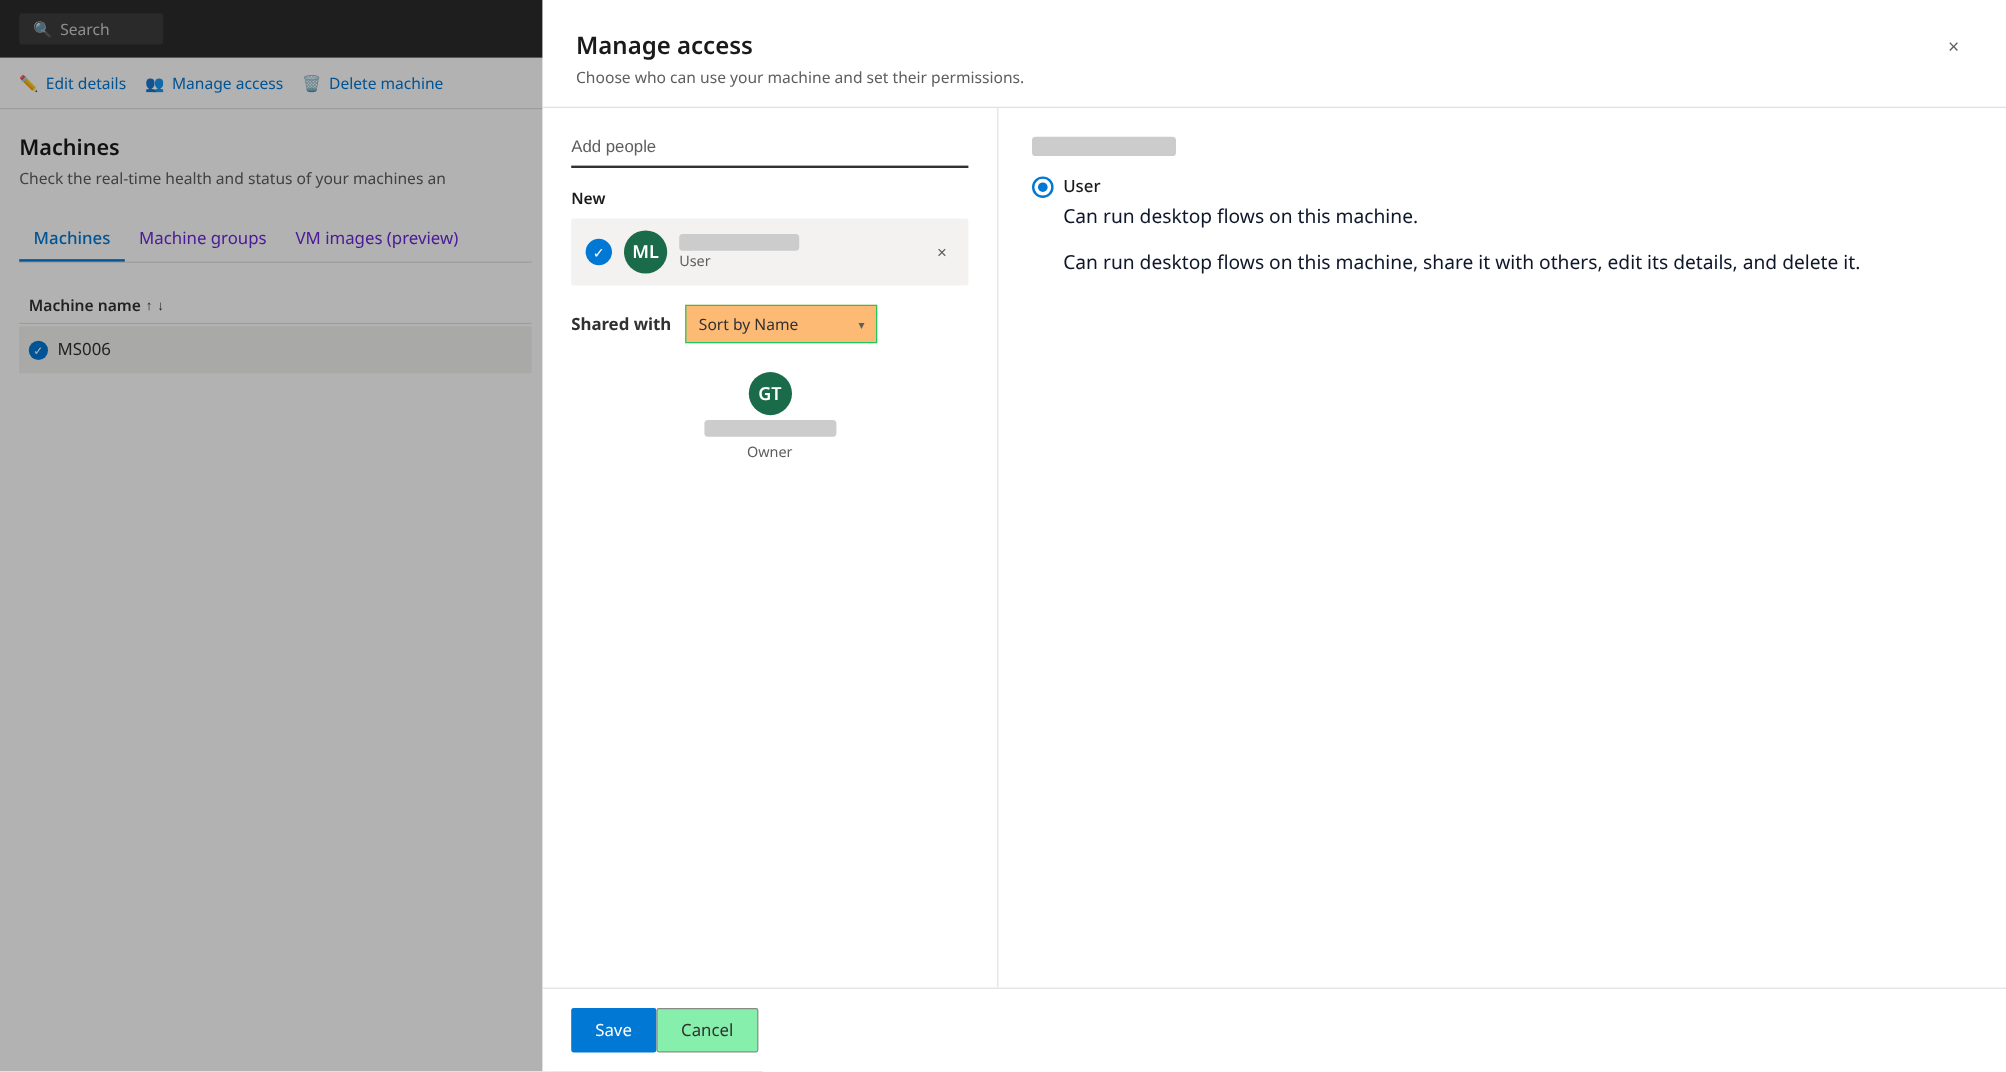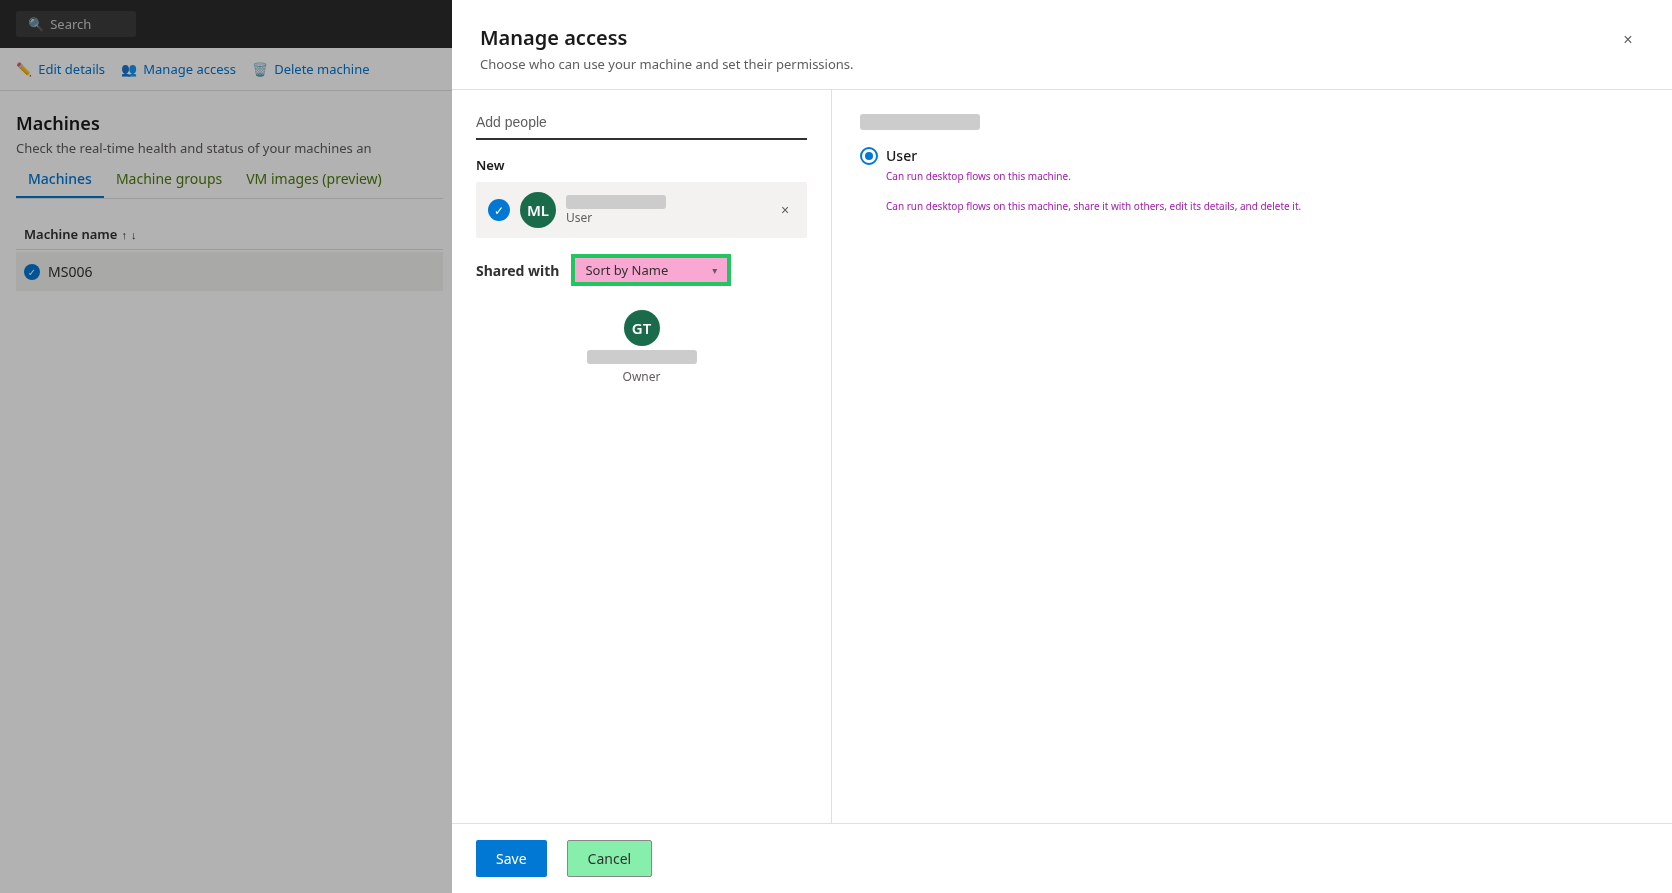--- a/index.html
+++ b/index.html
@@ -67,35 +67,35 @@
     .bg-title {
       font-size: 18px;
       font-weight: 600;
       color: #1a1a1a;
       margin-bottom: 4px;
     }
 
     .bg-subtitle {
       font-size: 13px;
       color: #605e5c;
-      margin-bottom: 4px;
+      margin-bottom: 24px;
     }
 
     .bg-tabs {
       display: flex;
       gap: 0;
       border-bottom: 1px solid #e0e0e0;
       margin-bottom: 20px;
     }
 
     .bg-tab {
       padding: 8px 12px;
       font-size: 14px;
       cursor: pointer;
-      color: #4d7c0f;
+      color: #6d28d9;
       border-bottom: 2px solid transparent;
     }
 
     .bg-tab.active {
       color: #0078d4;
       border-bottom-color: #0078d4;
       font-weight: 500;
     }
 
     .bg-table-header {
@@ -329,26 +329,26 @@
       font-size: 14px;
       color: #323130;
       white-space: nowrap;
       font-weight: bold;
     }
 
     .sort-dropdown {
       display: flex;
       align-items: center;
       justify-content: space-between;
-      border: 4px solid #22c55e;
+      border: 1px solid #22c55e;
       padding: 6px 10px;
       font-size: 13px;
       color: #323130;
       cursor: pointer;
-      background: #f9a8d4;
+      background: #fdba74;
       min-width: 160px;
       height: 32px;
     }
 
     .chevron-icon {
       font-size: 10px;
       color: #605e5c;
     }
 
     
@@ -421,32 +421,32 @@
       flex-shrink: 0;
     }
 
     .role-name {
       font-size: 14px;
       font-weight: 500;
       color: #1a1a1a;
     }
 
     .role-desc {
-      font-size: 10px;
-      color: #a21caf;
+      font-size: 16px;
+      color: #0f172a;
       margin-left: 26px;
       line-height: 1.4;
     }
 
     
     .modal-footer {
       padding: 16px 24px;
       border-top: 1px solid #e0e0e0;
       display: flex;
-      gap: 20px;
+      gap: 0;
     }
 
     .btn-save {
       background: #0078d4;
       color: #fff;
       border: none;
       padding: 8px 20px;
       font-size: 14px;
       cursor: pointer;
       border-radius: 2px;

